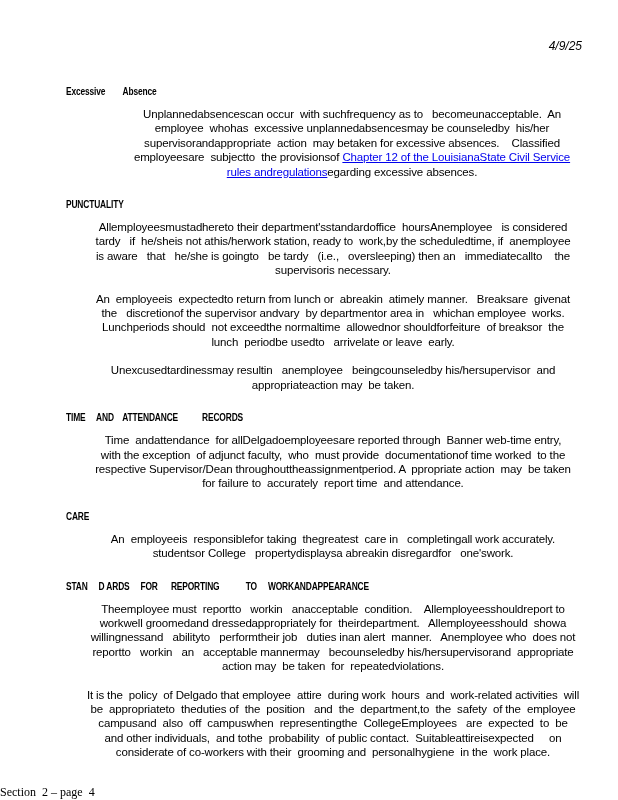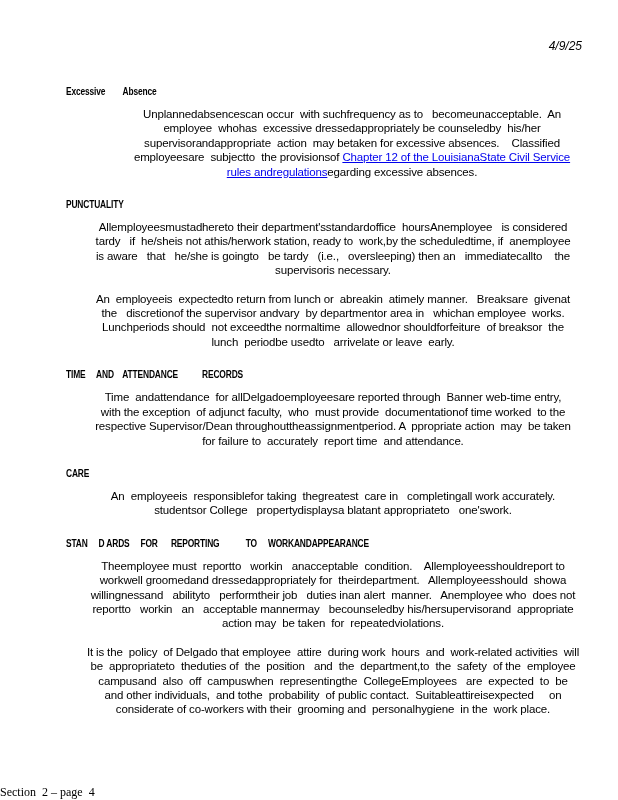--- a/index.html
+++ b/index.html
@@ -72,49 +72,53 @@
 </style>
 </head>
 <body>
 
 <div class="page">
   <div class="date">4/9/25</div>
   <div class="content" id="doc-content">
       <div class="heading">Excessive        Absence</div>
       <div class="para indent">
         <div class="line">Unplannedabsencescan occur  with suchfrequency as to   becomeunacceptable.  An</div>
-        <div class="line">employee  whohas  excessive dressedappropriately be counseledby  his/her</div>
+        <div class="line">employee  whohas  excessive unplannedabsencesmay be counseledby  his/her</div>
         <div class="line">supervisorandappropriate  action  may betaken for excessive absences.    Classified</div>
         <div class="line"><span>employeesare  subjectto  the provisionsof </span><span class="doc-link" style="color: rgb(0, 0, 238);">Chapter 12 of the LouisianaState Civil Service</span></div>
         <div class="line"><span class="doc-link" style="color: rgb(0, 0, 238);">rules andregulations</span><span>egarding excessive absences.</span></div>
       </div>
       <div class="heading">PUNCTUALITY</div>
       <div class="para">
         <div class="line">Allemployeesmustadhereto their department'sstandardoffice  hoursAnemployee   is considered</div>
         <div class="line">tardy   if  he/sheis not athis/herwork station, ready to  work,by the scheduledtime, if  anemployee</div>
         <div class="line">is aware   that   he/she is goingto   be tardy   (i.e.,   oversleeping) then an   immediatecallto    the</div>
         <div class="line">supervisoris necessary.</div>
       </div>
       <div class="para">
         <div class="line">An  employeeis  expectedto return from lunch or  abreakin  atimely manner.   Breaksare  givenat</div>
         <div class="line">the   discretionof the supervisor andvary  by departmentor area in   whichan employee  works.</div>
         <div class="line">Lunchperiods should  not exceedthe normaltime  allowednor shouldforfeiture  of breaksor  the</div>
         <div class="line">lunch  periodbe usedto   arrivelate or leave  early.</div>
       </div>
+      <div class="para">
+        <div class="line">Unexcusedtardinessmay resultin   anemployee   beingcounseledby his/hersupervisor  and</div>
+        <div class="line">appropriateaction may  be taken.</div>
+      </div>
       <div class="heading">TIME     AND    ATTENDANCE           RECORDS</div>
       <div class="para">
         <div class="line">Time  andattendance  for allDelgadoemployeesare reported through  Banner web-time entry,</div>
         <div class="line">with the exception  of adjunct faculty,  who  must provide  documentationof time worked  to the</div>
         <div class="line">respective Supervisor/Dean throughouttheassignmentperiod. A  ppropriate action  may  be taken</div>
         <div class="line">for failure to  accurately  report time  and attendance.</div>
       </div>
       <div class="heading">CARE</div>
       <div class="para">
         <div class="line">An  employeeis  responsiblefor taking  thegreatest  care in   completingall work accurately.</div>
-        <div class="line">studentsor College   propertydisplaysa blatant appropriateto   one'swork.</div>
+        <div class="line">studentsor College   propertydisplaysa abreakin disregardfor   one'swork.</div>
       </div>
       <div class="heading">STAN     D ARDS     FOR      REPORTING            TO     WORKANDAPPEARANCE</div>
       <div class="para">
         <div class="line">Theemployee must  reportto   workin   anacceptable  condition.    Allemployeesshouldreport to</div>
         <div class="line">workwell groomedand dressedappropriately for  theirdepartment.   Allemployeesshould  showa</div>
         <div class="line">willingnessand   abilityto   performtheir job   duties inan alert  manner.   Anemployee who  does not</div>
         <div class="line">reportto   workin   an   acceptable mannermay   becounseledby his/hersupervisorand  appropriate</div>
         <div class="line">action may  be taken  for  repeatedviolations.</div>
       </div>
       <div class="para">

